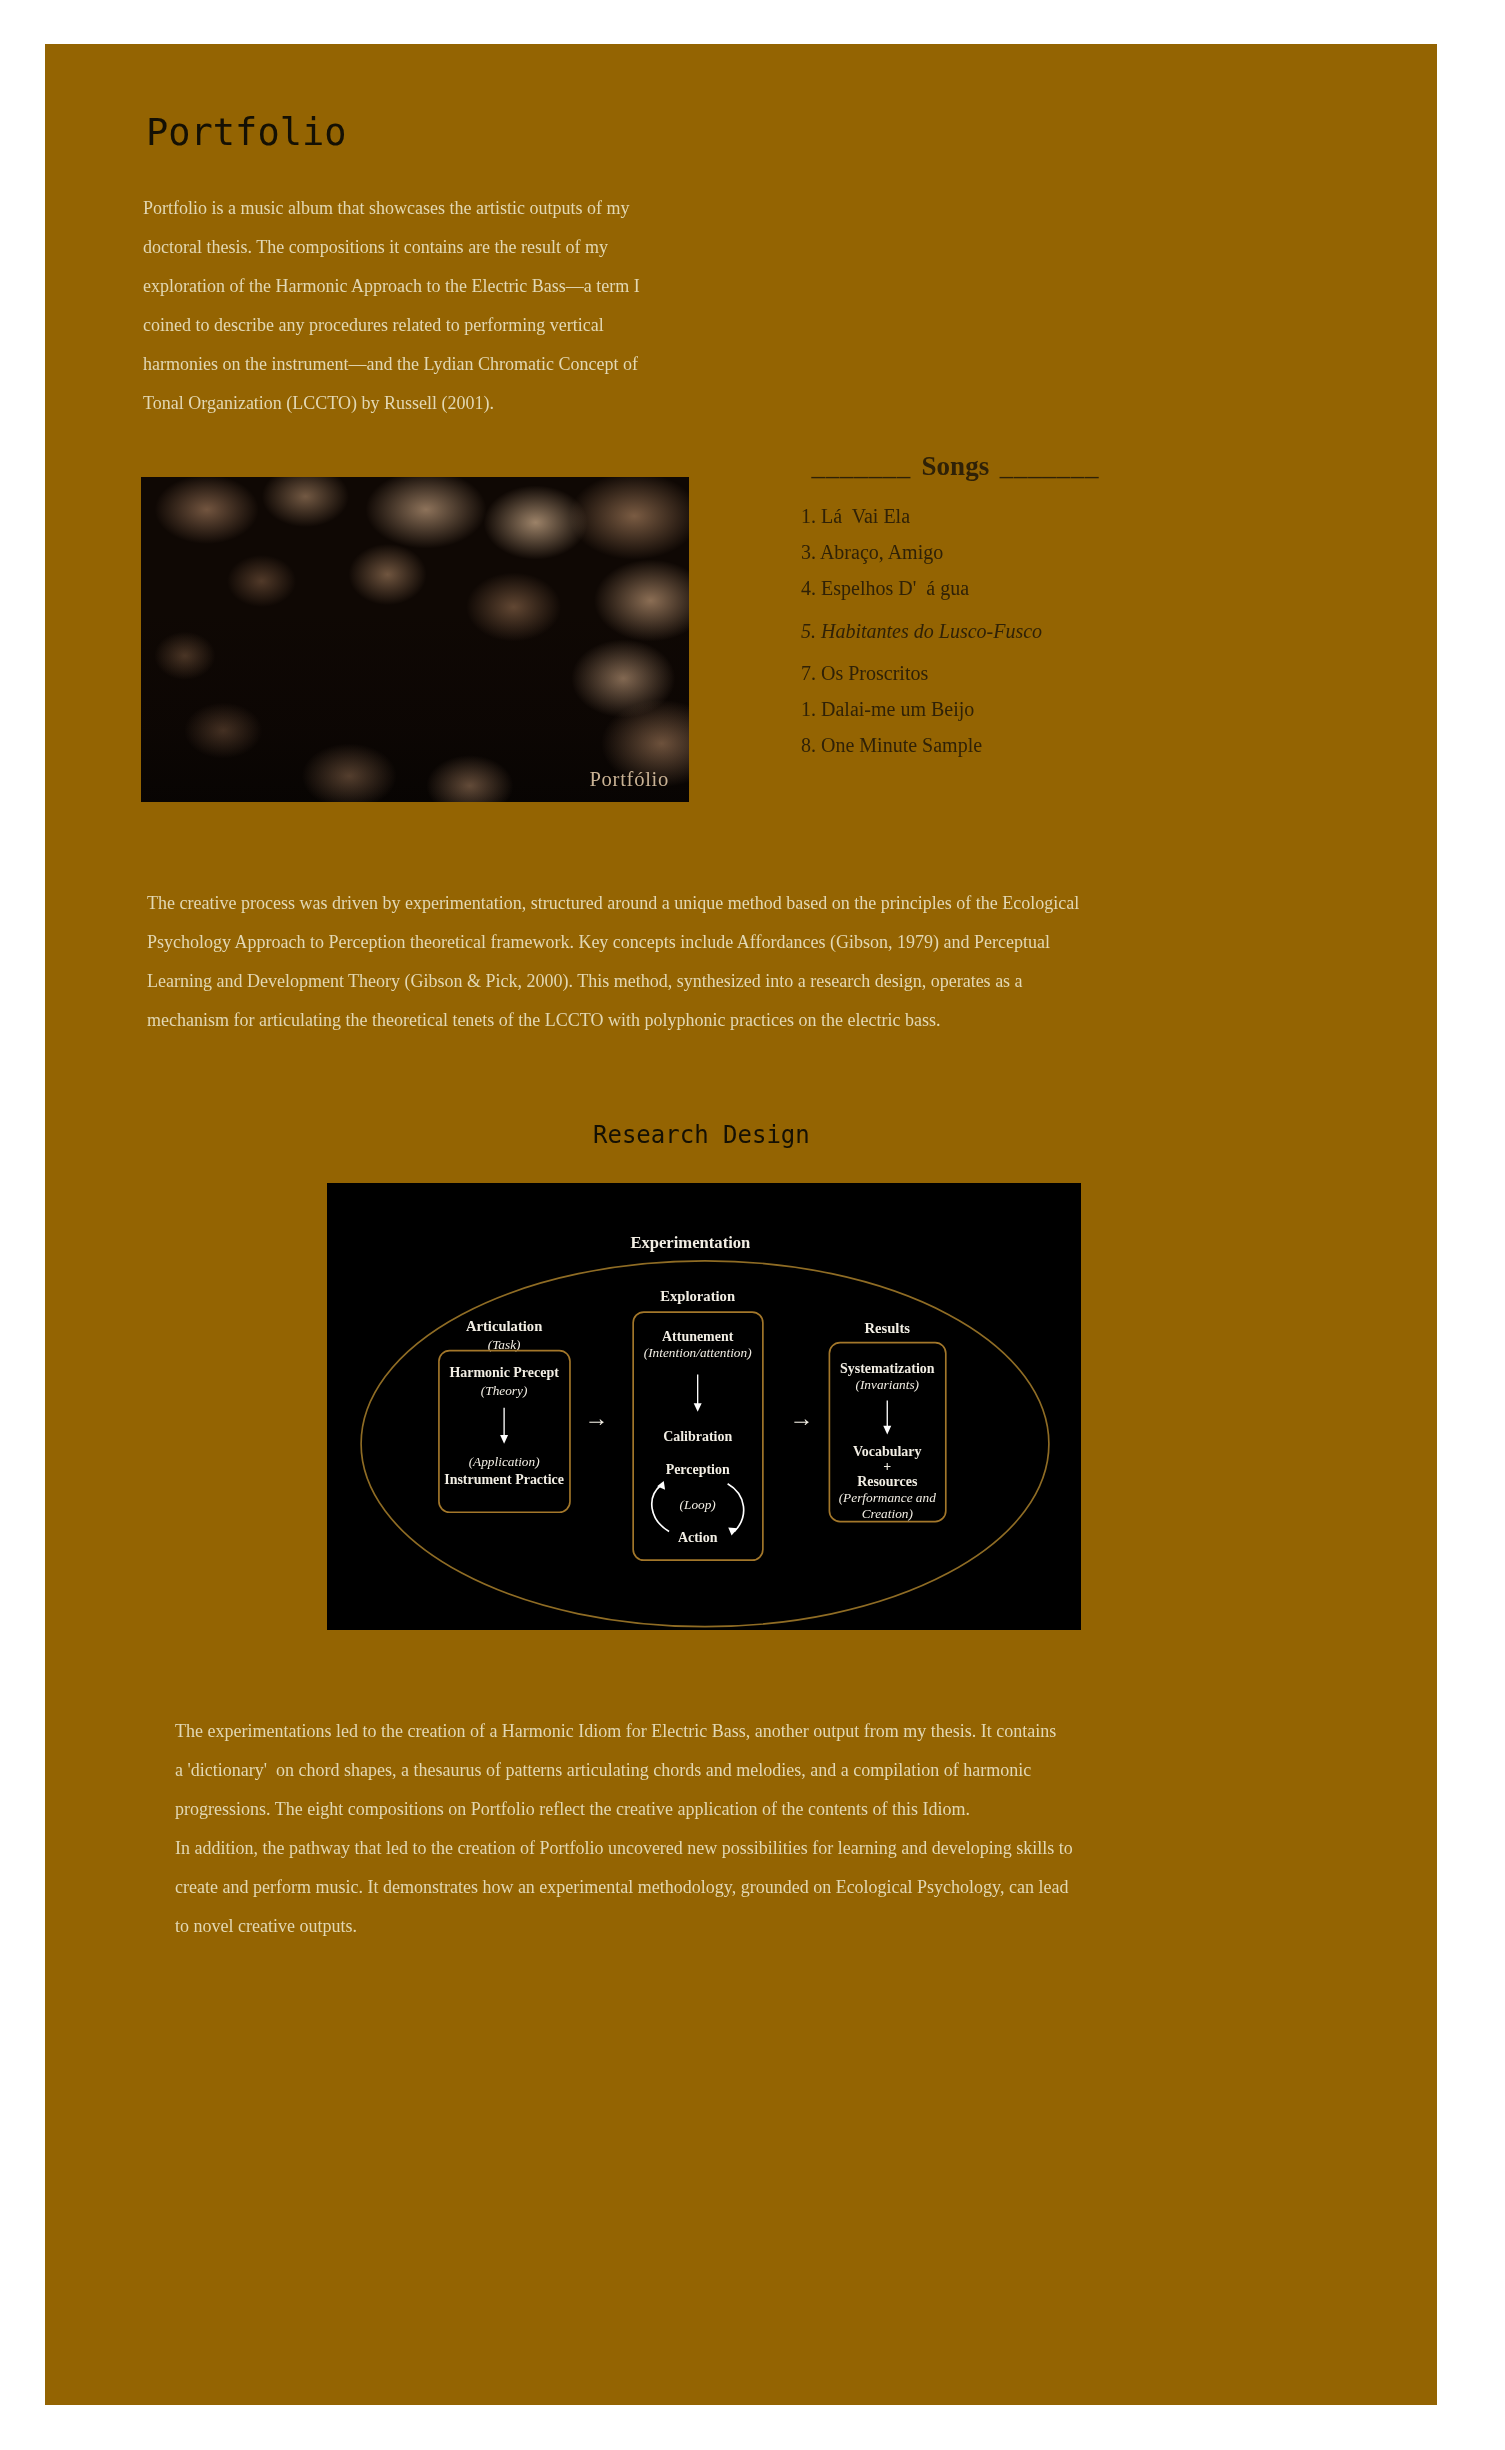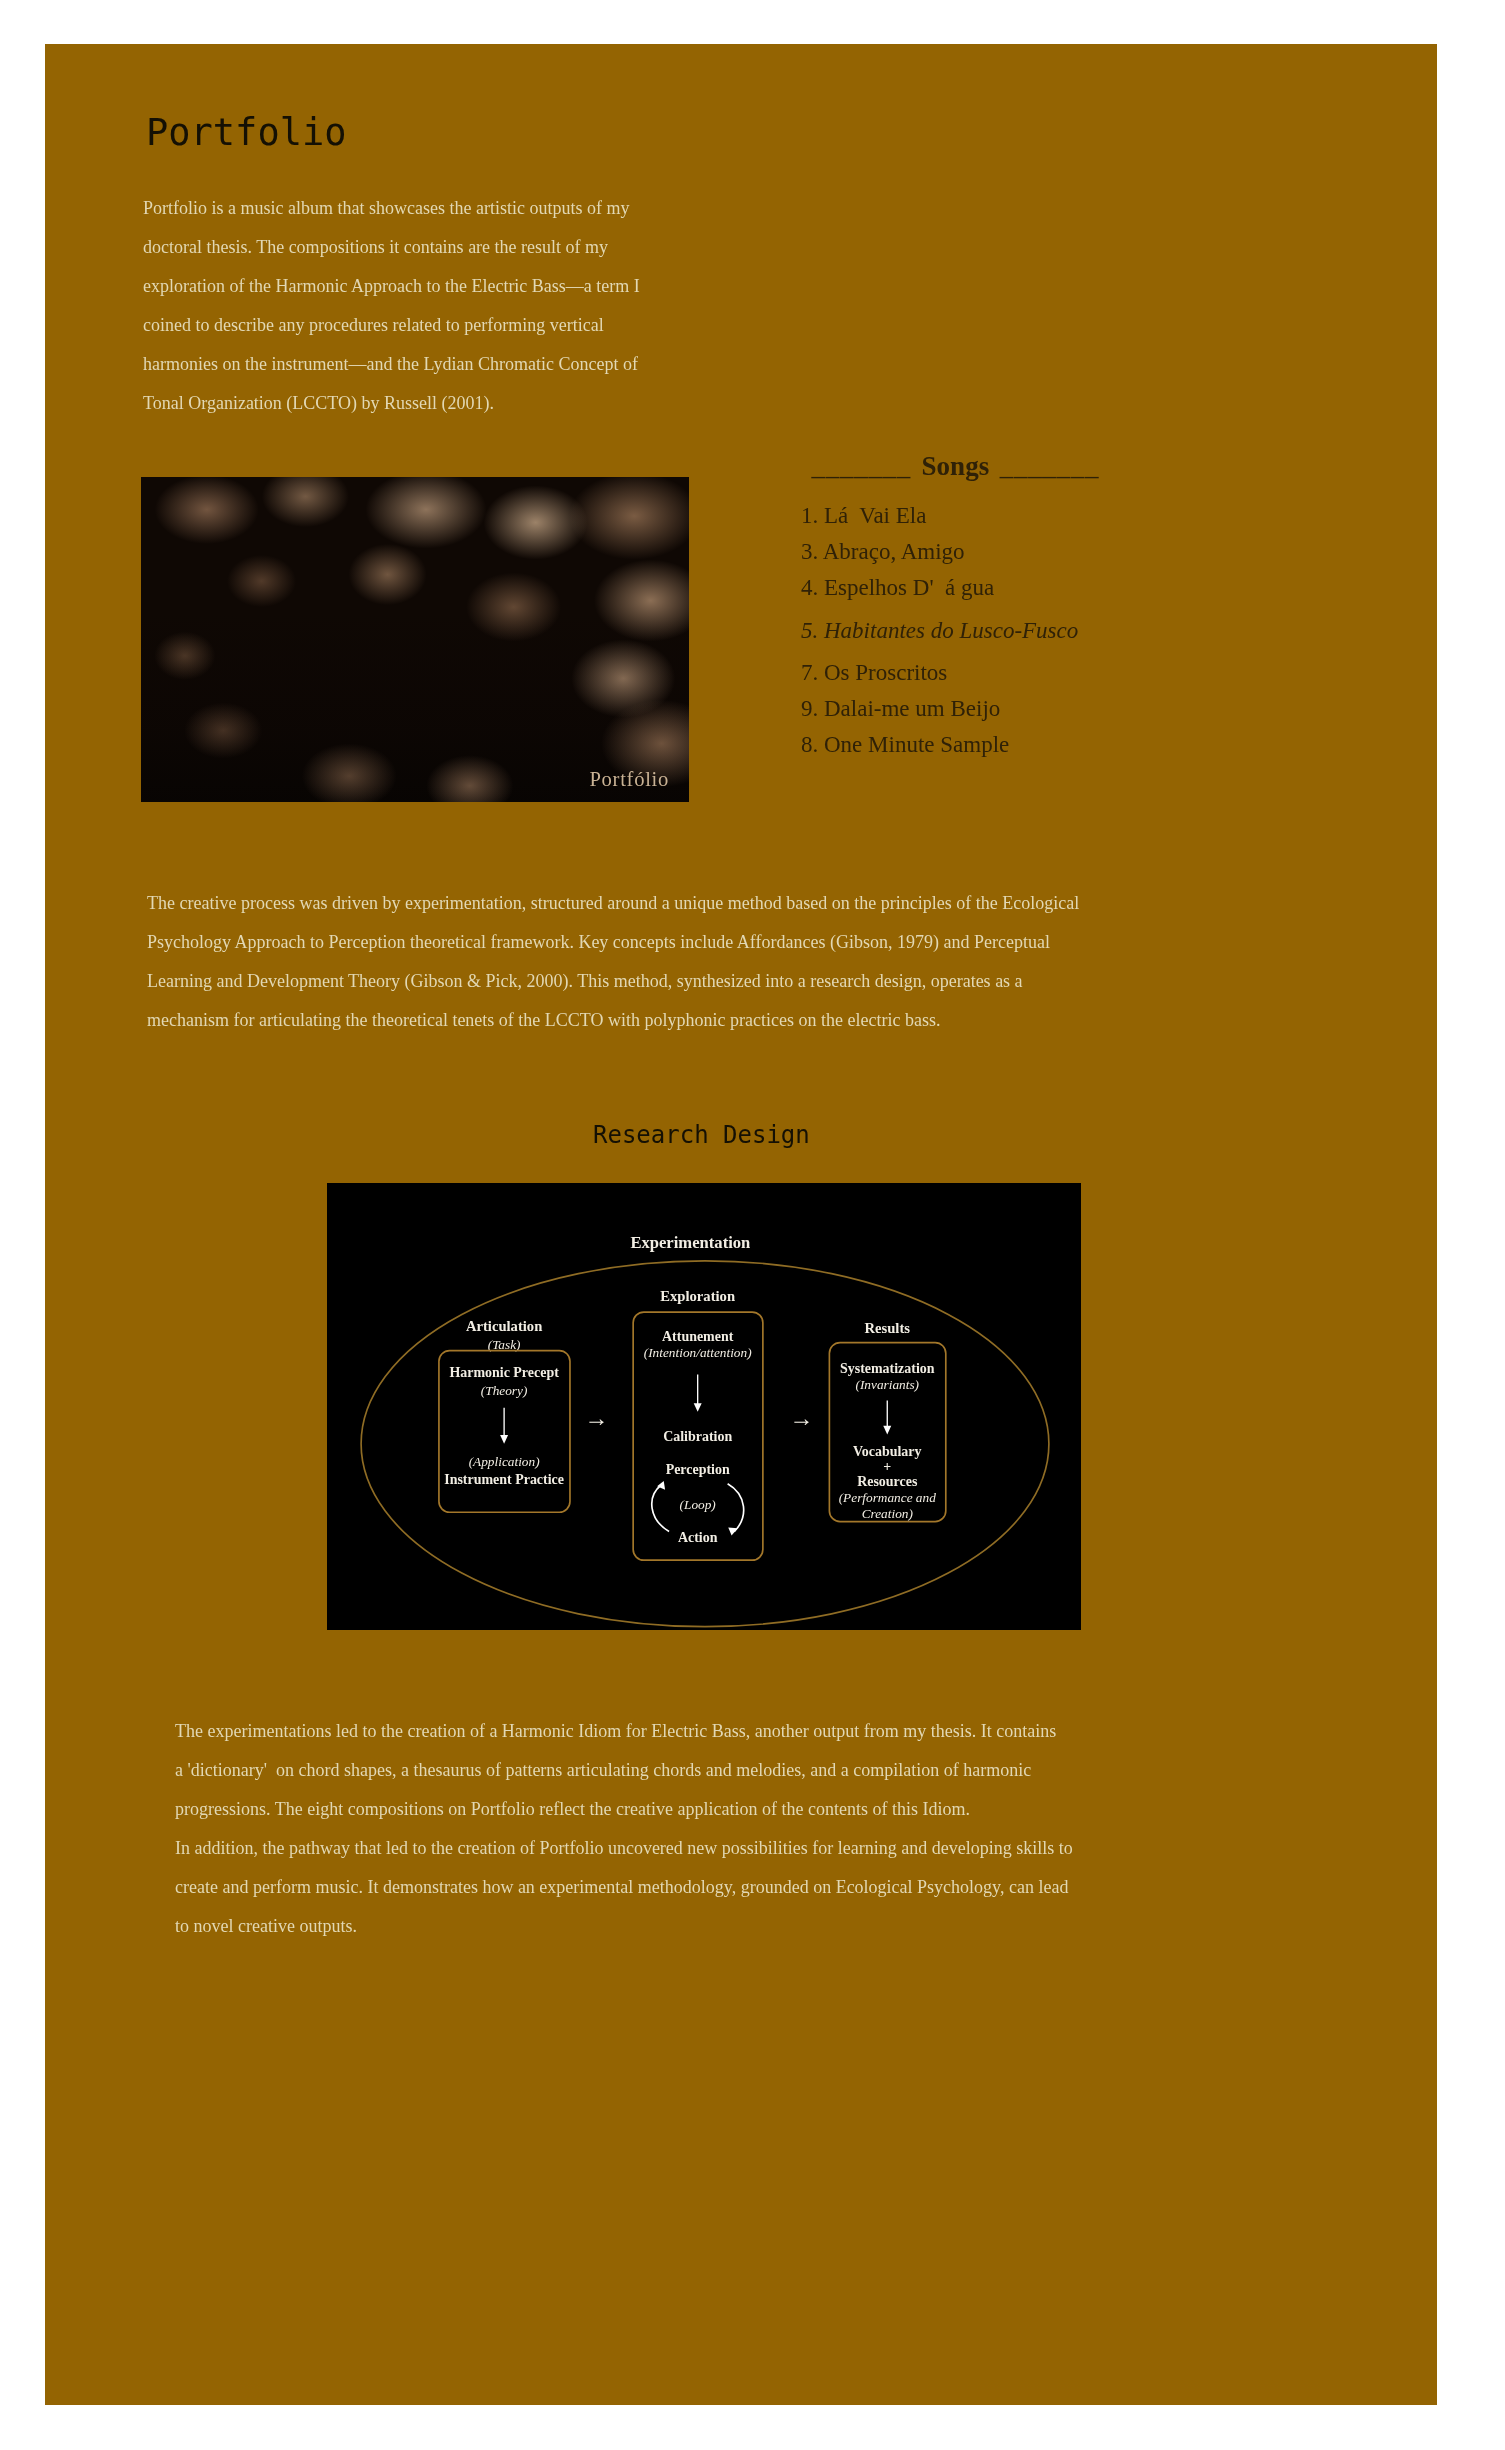--- a/index.html
+++ b/index.html
@@ -36,21 +36,21 @@
       radial-gradient(ellipse 73px 50px at 38% 92%, rgba(196,148,110,.4), transparent 65%),
       radial-gradient(ellipse 67px 47px at 60% 95%, rgba(208,160,122,.45), transparent 65%),
       linear-gradient(180deg, rgba(40,22,12,0) 40%, rgba(10,5,3,.5) 75%, rgba(5,3,2,.7) 100%);
   }
   .cover-caption{position:absolute;right:20px;bottom:10.6px;
     font-family:"Liberation Serif",serif;font-size:20.6px;color:#c9b294;letter-spacing:0.7px;}
 
   .songs{position:absolute;left:756px;top:406px;width:452px;text-align:left;color:#2f2107;}
   .songs-heading{font-size:27px;line-height:32px;font-weight:600;white-space:pre;}
   .songs-heading .rule{font-weight:400;margin:0 10.6px;letter-spacing:0.7px;}
-  .song-list{list-style:none;margin:16px 0 0 0;padding:0;font-size:23px;line-height:36px;}
+  .song-list{list-style:none;margin:16px 0 0 0;padding:0;font-size:20px;line-height:36px;}
   .song-list li{white-space:pre;}
   .song-list li:nth-child(4){margin-top:7.3px;font-style:italic;}
   .song-list li:nth-child(5){margin-top:6px;}
 
   .research-heading{position:absolute;left:548px;top:1077px;margin:0;
     font-family:"DejaVu Sans Mono",monospace;font-weight:500;
     font-size:24px;line-height:1.2;color:#141004;}
 
   .diagram{position:absolute;left:282px;top:1139px;width:754px;height:447px;background:#000;text-align:right;}
   .diagram svg{display:block;width:100%;height:100%;}
@@ -81,21 +81,21 @@
     </div>
 
     <div class="songs">
       <div class="songs-heading"><span class="rule">_______</span><span>Songs</span><span class="rule">_______</span></div>
       <ul class="song-list">
         <li>1. Lá  Vai Ela</li>
         <li>3. Abraço, Amigo</li>
         <li>4. Espelhos D'  á gua</li>
         <li>5. Habitantes do Lusco-Fusco</li>
         <li>7. Os Proscritos</li>
-        <li>9. Dalai-me um Beijo</li>
+        <li>1. Dalai-me um Beijo</li>
         <li>8. One Minute Sample</li>
       </ul>
     </div>
 
     <div class="para para-process">The creative process was driven by experimentation, structured around a unique method based on the principles of the Ecological
 Psychology Approach to Perception theoretical framework. Key concepts include Affordances (Gibson, 1979) and Perceptual
 Learning and Development Theory (Gibson &amp; Pick, 2000). This method, synthesized into a research design, operates as a
 mechanism for articulating the theoretical tenets of the LCCTO with polyphonic practices on the electric bass.</div>
 
     <h2 class="research-heading">Research Design</h2>

